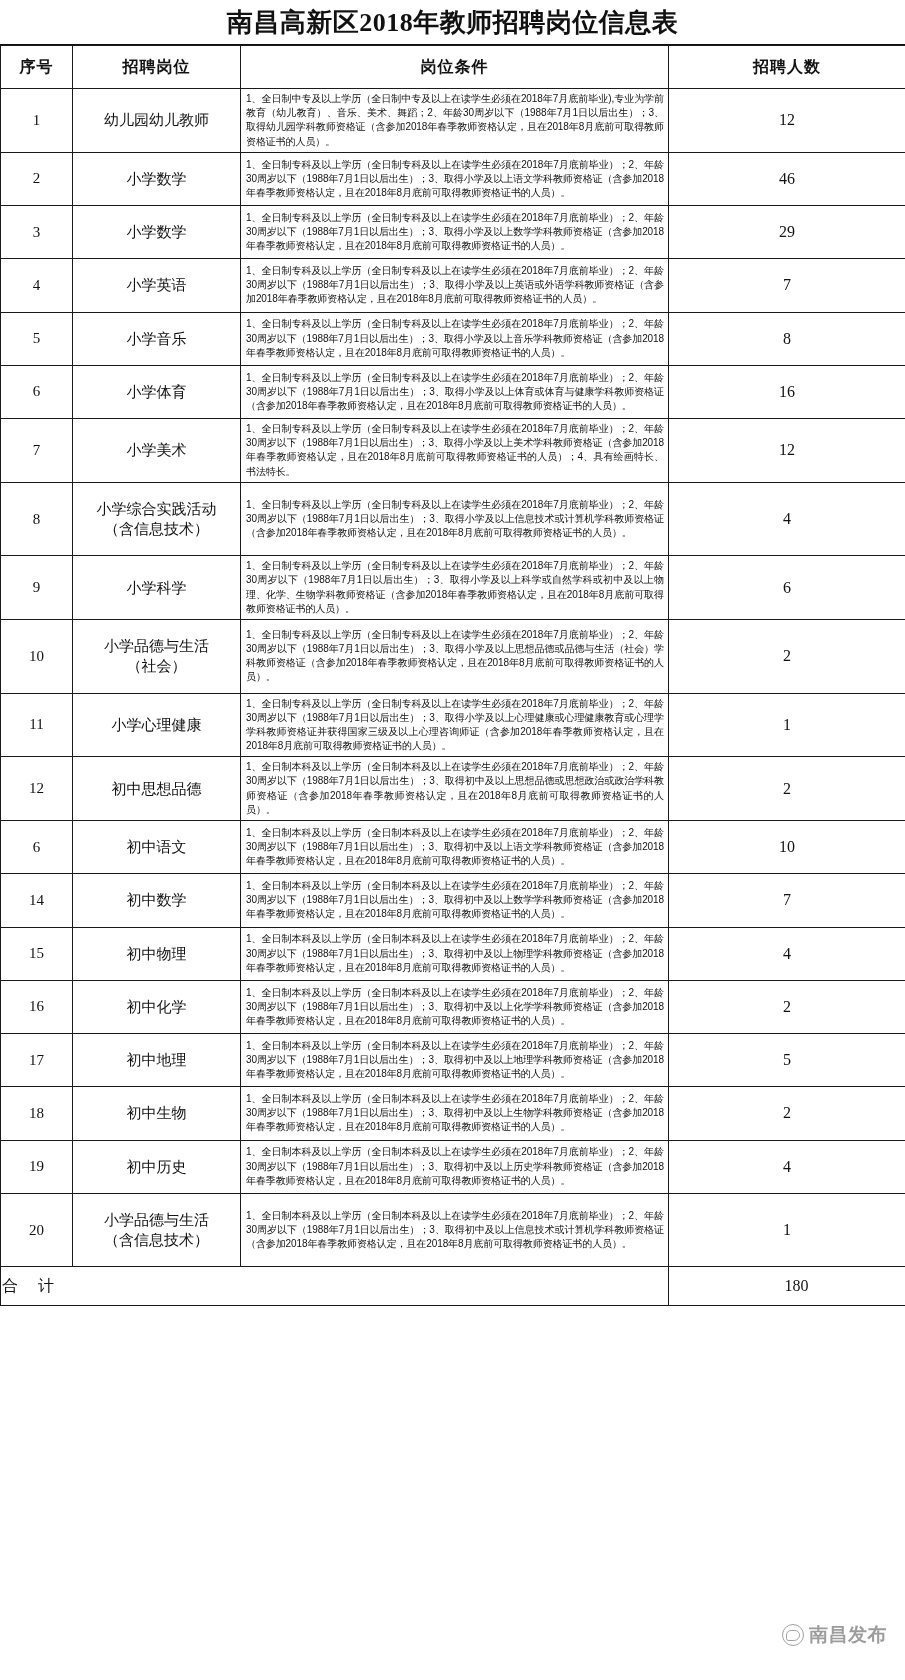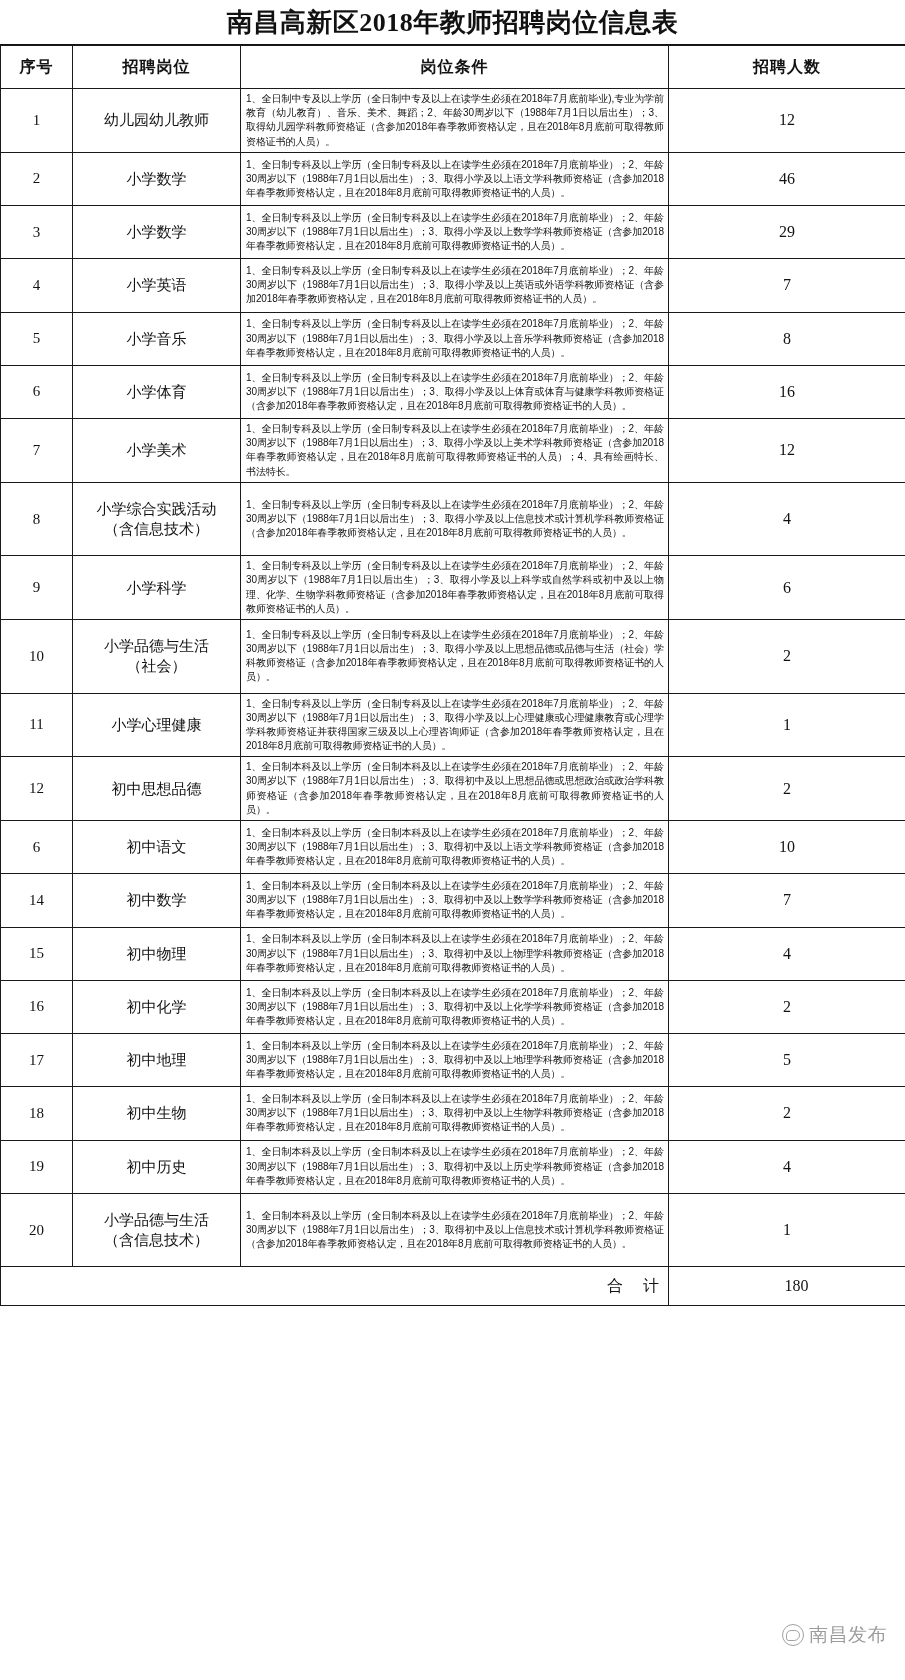--- a/index.html
+++ b/index.html
@@ -84,21 +84,21 @@
     letter-spacing: -0.1px;
     font-family: "Liberation Sans", "DejaVu Sans", sans-serif;
   }
   td.count {
     text-align: center;
     font-size: 16px;
     font-family: "Liberation Serif", "DejaVu Serif", serif;
   }
 
   tr.total-row td.total-label {
-    text-align: right;
+    text-align: left;
     font-size: 16px;
     font-weight: normal;
     letter-spacing: 8px;
     height: 36px;
     margin-top: 36px;
   }
   tr.total-row td.total-value {
     text-align: center;
     font-size: 16px;
     height: 36px;
@@ -129,21 +129,21 @@
     position: absolute;
     left: 3px;
     top: 5px;
     width: 12px;
     height: 9px;
     border: 1.4px solid #555;
     border-radius: 6px 6px 7px 3px;
   }
   .wm-text {
     font-size: 19px;
-    font-weight: normal;
+    font-weight: bold;
     color: #4d4d4d;
     font-family: "Liberation Serif", "DejaVu Serif", serif;
     letter-spacing: 0.5px;
   }
 </style>
 </head>
 <body>
 
 <div class="page">
 

